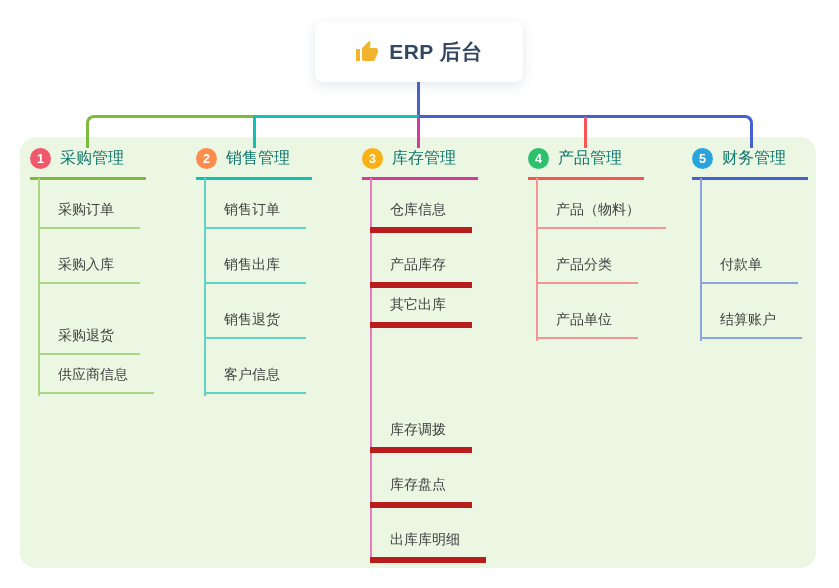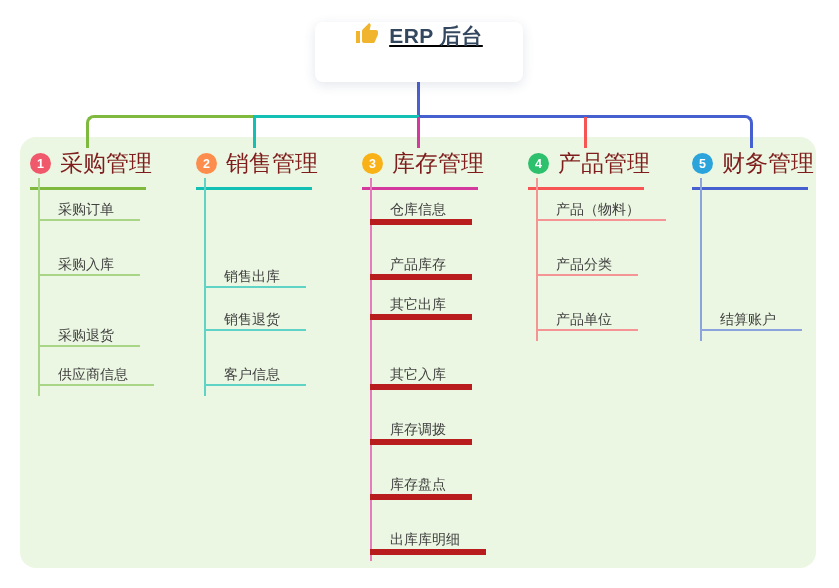--- a/index.html
+++ b/index.html
@@ -26,25 +26,24 @@
 
   
   .root-card {
     position: absolute;
     left: 315px; top: 22px;
     width: 208px; height: 60px;
     background: #ffffff;
     border-radius: 8px;
     box-shadow: 0 3px 12px rgba(60,80,120,0.14);
     display: flex;
-    align-items: flex-start;
+    align-items: center;
     justify-content: center;
     gap: 10px;
     z-index: 3;
-    text-decoration: underline;
   }
   .root-card .title {
     font-size: 21px;
     font-weight: 600;
     color: #33475e;
     letter-spacing: 0.5px;
     white-space: nowrap;
   }
   .thumb-icon { width: 24px; height: 24px; flex: 0 0 auto; }
 
@@ -86,32 +85,32 @@
     border-radius: 50%;
     color: #ffffff;
     font-size: 12.5px;
     font-weight: bold;
     display: inline-flex;
     align-items: center;
     justify-content: center;
     flex: 0 0 auto;
   }
   .branch-label {
-    font-size: 23px;
+    font-size: 16px;
     font-weight: 500;
-    color: #7f1d1d;
+    color: #0f766e;
     white-space: nowrap;
   }
   .spine { position: absolute; left: 8px; top: 30px; width: 2px; }
   .item {
     position: absolute;
     left: 8px;
     width: max-content;
     min-width: 98px;
-    padding: 0 26px 0 20px;
+    padding: 0 26px 8px 20px;
     font-size: 14px;
     color: #404040;
     white-space: nowrap;
   }
 
   
   .b1 .branch-header { border-bottom: 3px solid #7fba3f; }
   .b1 .badge { background: #f0596b; }
   .b1 .spine { background: #a9d587; }
   .b1 .item  { border-bottom: 2px solid #a9d587; }
@@ -168,35 +167,35 @@
     <div class="item" style="top:179px">采购退货</div>
     <div class="item" style="top:218px">供应商信息</div>
   </div>
 
   <div class="branch b2" style="left:196px">
     <div class="branch-header">
       <span class="badge">2</span>
       <span class="branch-label">销售管理</span>
     </div>
     <div class="spine" style="height:218px"></div>
-    <div class="item" style="top:120px">销售出库</div>
+    <div class="item" style="top:53px">销售订单</div>
+    <div class="item" style="top:108px">销售出库</div>
     <div class="item" style="top:163px">销售退货</div>
     <div class="item" style="top:218px">客户信息</div>
   </div>
 
   <div class="branch b3" style="left:362px">
     <div class="branch-header">
       <span class="badge">3</span>
       <span class="branch-label">库存管理</span>
     </div>
     <div class="spine" style="height:383px"></div>
     <div class="item" style="top:53px">仓库信息</div>
     <div class="item" style="top:108px">产品库存</div>
     <div class="item" style="top:148px">其它出库</div>
-    <div class="item" style="top:218px">其它入库</div>
     <div class="item" style="top:273px">库存调拨</div>
     <div class="item" style="top:383px">出库库明细</div>
     <div class="item" style="top:328px">库存盘点</div>
   </div>
 
   <div class="branch b4" style="left:528px">
     <div class="branch-header">
       <span class="badge">4</span>
       <span class="branch-label">产品管理</span>
     </div>
@@ -205,16 +204,17 @@
     <div class="item" style="top:108px">产品分类</div>
     <div class="item" style="top:163px">产品单位</div>
   </div>
 
   <div class="branch b5" style="left:692px">
     <div class="branch-header">
       <span class="badge">5</span>
       <span class="branch-label">财务管理</span>
     </div>
     <div class="spine" style="height:163px"></div>
+    <div class="item" style="top:108px">付款单</div>
     <div class="item" style="top:163px">结算账户</div>
   </div>
 
 </div>
 
 </body></html>

